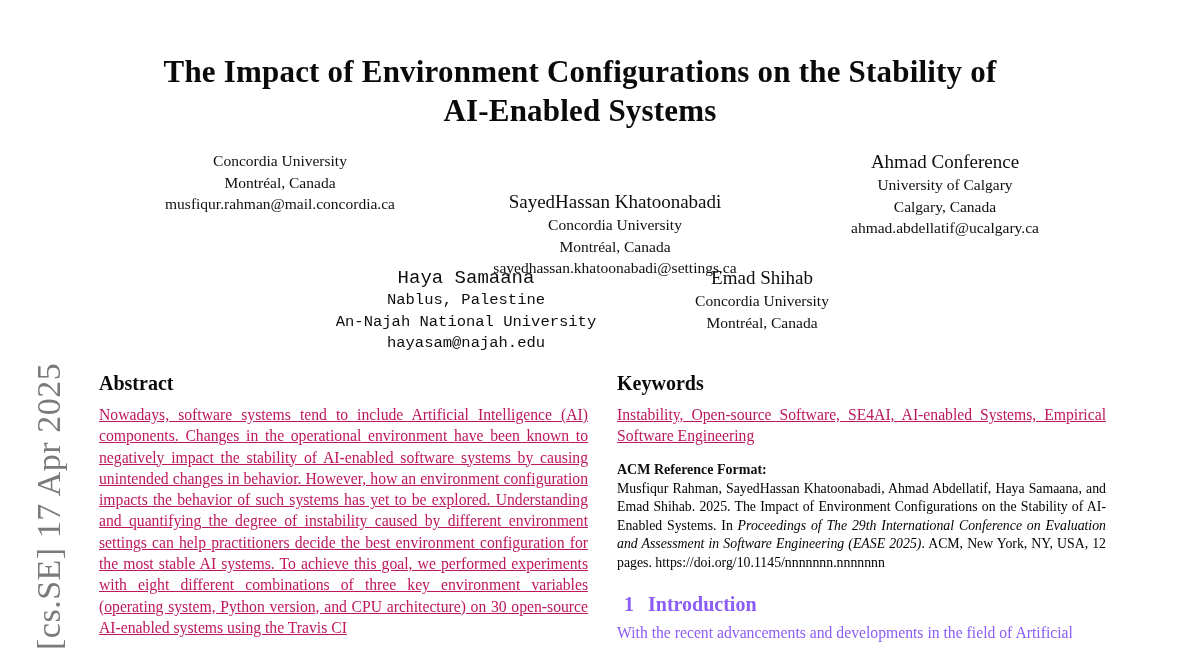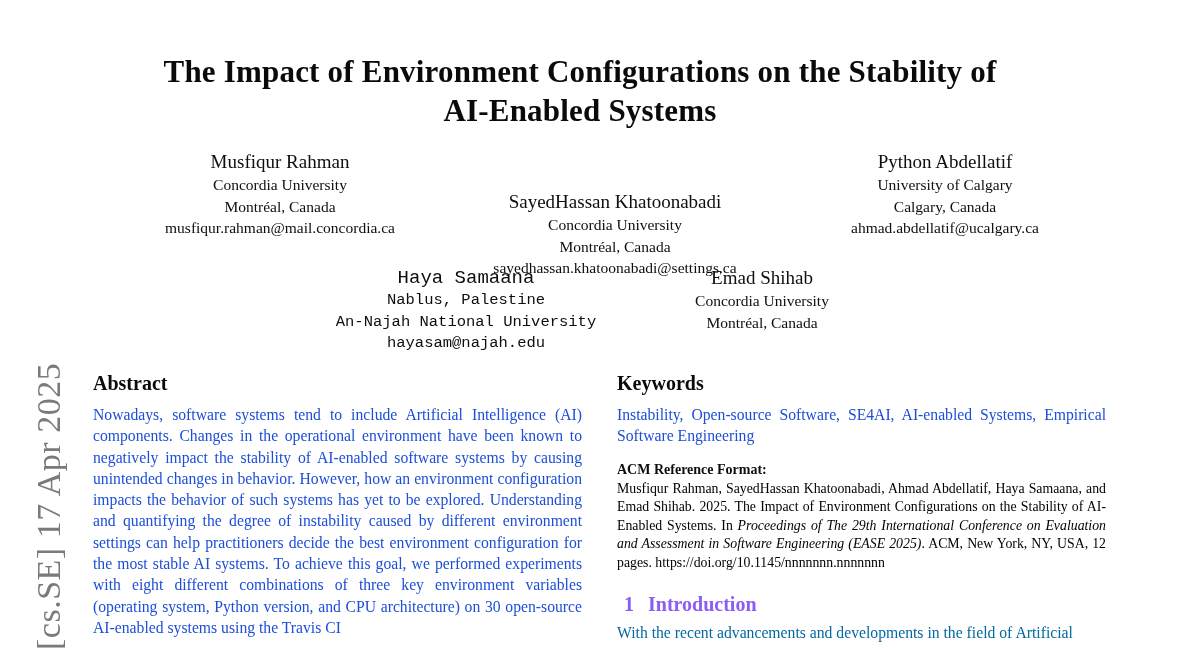--- a/index.html
+++ b/index.html
@@ -45,35 +45,36 @@
   }
   .author-name   { font-size: 19px;   line-height: 24px; }
   .author-sub    { font-size: 15.5px; line-height: 21.5px; }
   .author-email  { font-size: 15.5px; line-height: 21.5px; }
 
   .col {
     position: absolute;
     top: 372px;
     width: 489px;
   }
-  .col-left  { left: 93px; }
+  .col-left  { left: 99px; }
   .col-right { left: 617px; }
 
   .section-head {
     font-size: 20px;
     font-weight: 700;
     margin: 0 0 9px 0;
     color: #0a0a0a;
   }
   .body-text {
     font-size: 15.7px;
     line-height: 21.3px;
     text-align: justify;
     margin: 0;
-    color: #1d4ed8;
+    color: #be185d;
+    text-decoration: underline;
   }
   .acm-head {
     font-size: 14px;
     font-weight: 700;
     margin: 15px 0 2px 0;
   }
   .acm-ref {
     font-size: 13.8px;
     line-height: 18.6px;
     text-align: justify;
@@ -86,49 +87,48 @@
     font-size: 20px;
     font-weight: 700;
     color: #8b5cf6;
   }
   .intro-head .num { margin-right: 14px; }
   .intro-first {
     font-size: 15.7px;
     line-height: 21.3px;
     text-align: justify;
     margin: 6px 0 12px 0;
-    color: #0369a1;
+    color: #8b5cf6;
   }
 </style>
 </head>
 <body>
 
 <div class="page">
 
   <div class="watermark">[cs.SE] 17 Apr 2025</div>
 
   <div class="title">
     <div>The Impact of Environment Configurations on the Stability of</div>
     <div>AI-Enabled Systems</div>
   </div>
 
   <div class="author" style="left:110px; top:150px; width:340px;">
-    <div class="author-name">Musfiqur Rahman</div>
     <div class="author-sub">Concordia University</div>
     <div class="author-sub">Montréal, Canada</div>
     <div class="author-email">musfiqur.rahman@mail.concordia.ca</div>
   </div>
   <div class="author" style="left:440px; top:150px; width:350px;margin-top:40px;">
     <div class="author-name">SayedHassan Khatoonabadi</div>
     <div class="author-sub">Concordia University</div>
     <div class="author-sub">Montréal, Canada</div>
     <div class="author-email">sayedhassan.khatoonabadi@settings.ca</div>
   </div>
   <div class="author" style="left:785px; top:150px; width:320px;">
-    <div class="author-name">Python Abdellatif</div>
+    <div class="author-name">Ahmad Conference</div>
     <div class="author-sub">University of Calgary</div>
     <div class="author-sub">Calgary, Canada</div>
     <div class="author-email">ahmad.abdellatif@ucalgary.ca</div>
   </div>
 
   <div class="author" style="left:296px; top:266px; width:340px;font-family:Liberation Mono, monospace;">
     <div class="author-name">Haya Samaana</div>
     <div class="author-sub">Nablus, Palestine</div>
     <div class="author-sub">An-Najah National University</div>
     <div class="author-email">hayasam@najah.edu</div>

